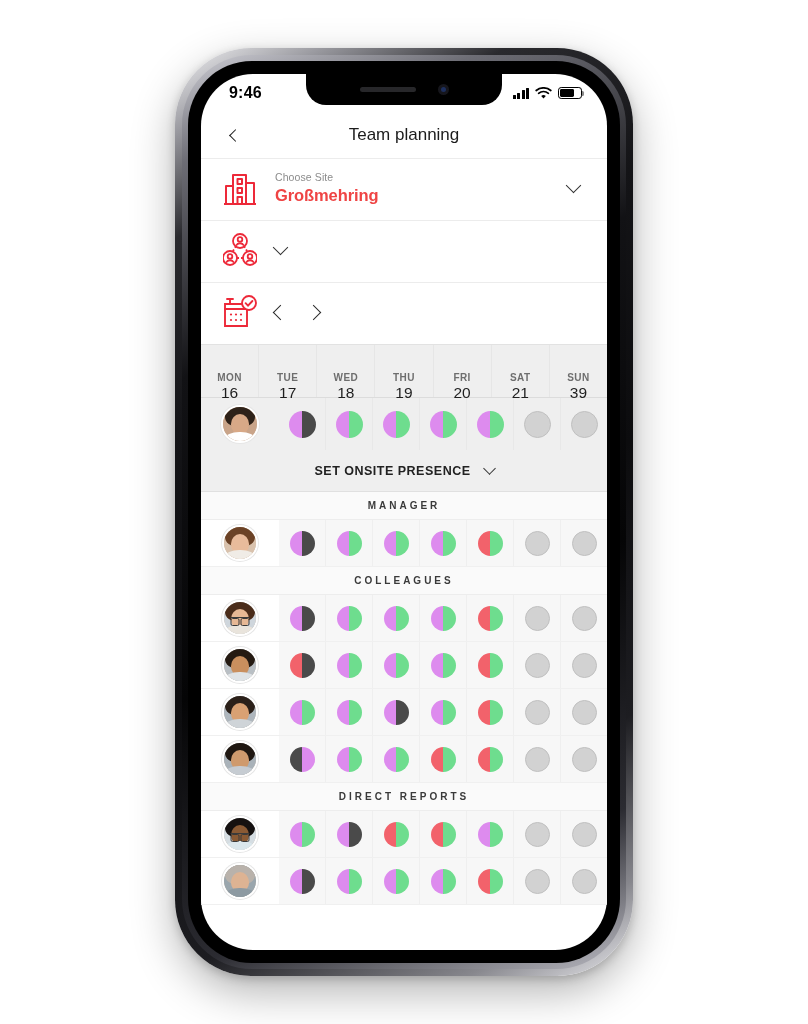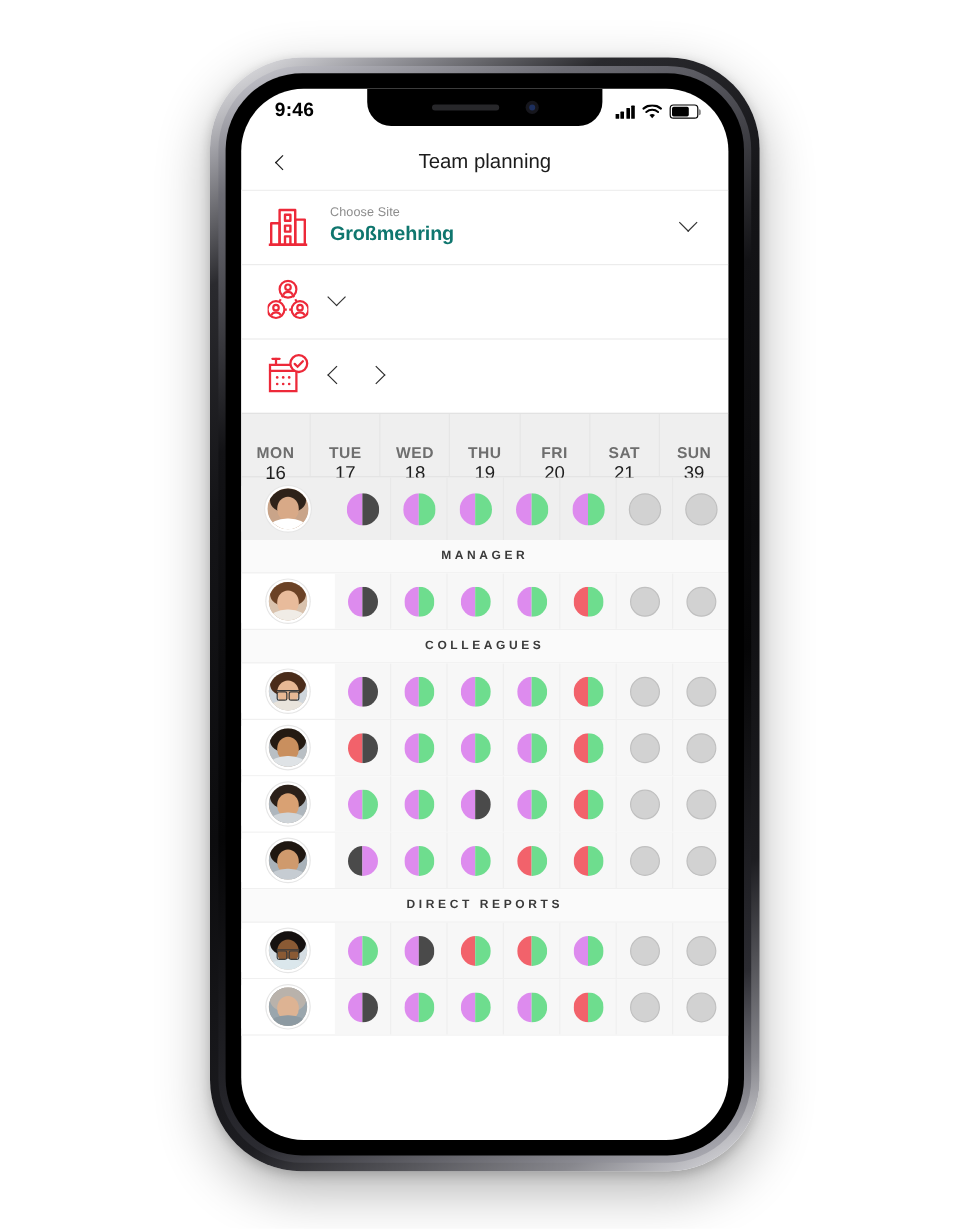--- a/index.html
+++ b/index.html
@@ -180,21 +180,21 @@
   .sel-body { flex: 1 1 auto; min-width: 0; }
   .sel-label {
     font-size: 10.5px;
     color: #8c8c8c;
     letter-spacing: .1px;
     margin-bottom: 3px;
   }
   .sel-value {
     font-size: 16.5px;
     font-weight: bold;
-    color: #0f766e;
+    color: #ef4444;
     letter-spacing: -.1px;
   }
   .chev-down {
     width: 11px; height: 11px;
     border-right: 1.7px solid #333;
     border-bottom: 1.7px solid #333;
     transform: rotate(45deg);
     margin-right: 10px;
     margin-bottom: 5px;
     flex: 0 0 auto;
@@ -268,21 +268,21 @@
     flex: 1 1 0;
     display:flex;
     flex-direction: column;
     align-items:center;
     justify-content:center;
     gap: 1px;
     border-right: 1px solid #e6e6e6;
   }
   .day-cell:last-child { border-right: none; }
   .day-name {
-    font-size: 13px;
+    font-size: 10px;
     color: #6e6e6e;
     letter-spacing: .4px;
     font-weight: bold;
     margin-top: 32px;
   }
   .day-num {
     font-size: 15.5px;
     color: #1f1f1f;
   }
 
@@ -628,20 +628,24 @@
             </div>
             <div class="dot-slot">
               <div class="dot empty"></div>
             </div>
             <div class="dot-slot">
               <div class="dot empty"></div>
             </div>
           </div>
       </div>
 
+      <div class="onsite-bar">
+        <div class="onsite-text">SET ONSITE PRESENCE</div>
+        <div class="onsite-chev"></div>
+      </div>
 
       <div id="groups">
           <div class="group-head">
             <span>MANAGER</span>
           </div>
           <div class="roster-row">
             <div class="avatar-cell">
               <div class="avatar">
                 <div class="bg" style="background: rgb(217, 194, 173);"></div>
                 <div class="hair" style="background: rgb(107, 66, 38);"></div>

